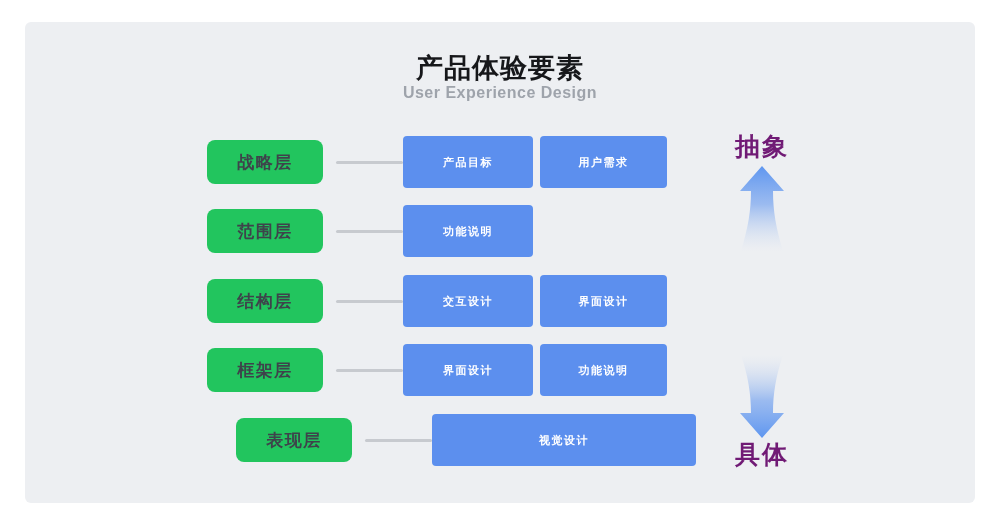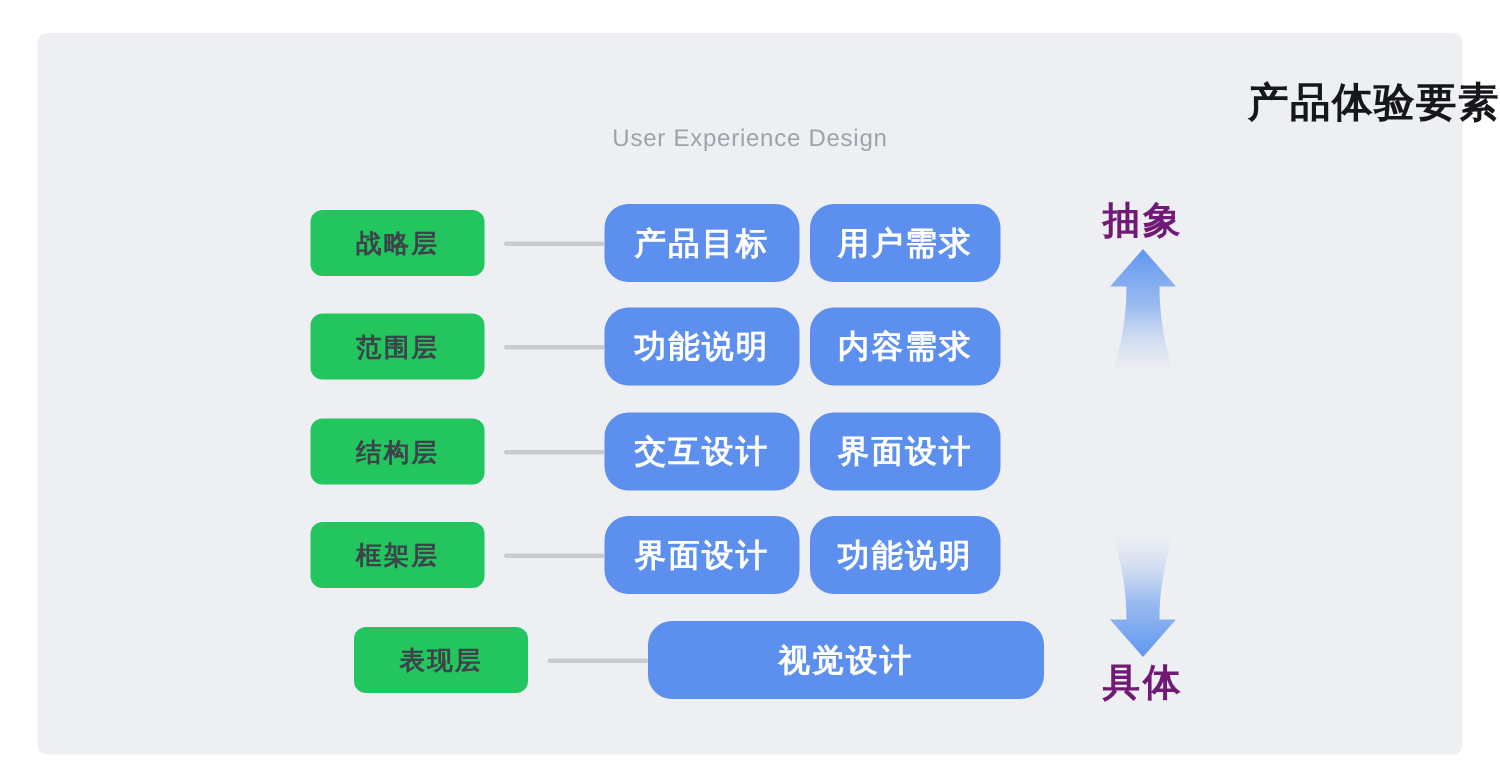--- a/index.html
+++ b/index.html
@@ -18,33 +18,33 @@
     position: absolute;
     left: 25px; top: 22px;
     width: 950px; height: 481px;
     background: #EDEFF2;
     border-radius: 6px;
   }
   .title {
     position: absolute;
     left: 0; top: 50px;
     width: 100%;
-    text-align: right;
+    text-align: center;
     font-size: 27px;
     font-weight: bold;
     color: #16171A;
     letter-spacing: 1px;
   }
   .subtitle {
     position: absolute;
     left: 0; top: 84px;
     width: 100%;
     text-align: center;
     font-size: 16px;
-    font-weight: normal;
+    font-weight: bold;
     color: #9EA3AB;
     letter-spacing: 0.5px;
   }
   .row {
     position: absolute;
     left: 0;
     width: 100%;
     height: 52px;
   }
   .row-0 { top: 136px; }
@@ -71,26 +71,26 @@
     left: 336px; top: 25px;
     width: 67px; height: 3px;
     background: #C7CACF;
     border-radius: 2px;
   }
   .bluebox {
     position: absolute;
     top: 0;
     height: 52px;
     background: #5C8FEE;
-    border-radius: 16px;
+    border-radius: 4px;
     display: flex;
     align-items: center;
     justify-content: center;
     color: #ffffff;
-    font-size: 21px;
+    font-size: 11px;
     font-weight: bold;
     letter-spacing: 1.5px;
   }
   .b1 { left: 403px; width: 130px; }
   .b2 { left: 540px; width: 127px; }
   .bwide { left: 403px; width: 264px; }
   .axis-label {
     position: absolute;
     left: 702px;
     width: 120px;
@@ -122,21 +122,20 @@
     <div class="layer-label">战略层</div>
     <div class="connector"></div>
     <div class="bluebox b1">产品目标</div>
     <div class="bluebox b2">用户需求</div>
   </div>
 
   <div class="row row-1">
     <div class="layer-label">范围层</div>
     <div class="connector"></div>
     <div class="bluebox b1">功能说明</div>
-    <div class="bluebox b2">内容需求</div>
   </div>
 
   <div class="row row-2">
     <div class="layer-label">结构层</div>
     <div class="connector"></div>
     <div class="bluebox b1">交互设计</div>
     <div class="bluebox b2">界面设计</div>
   </div>
 
   <div class="row row-3">

